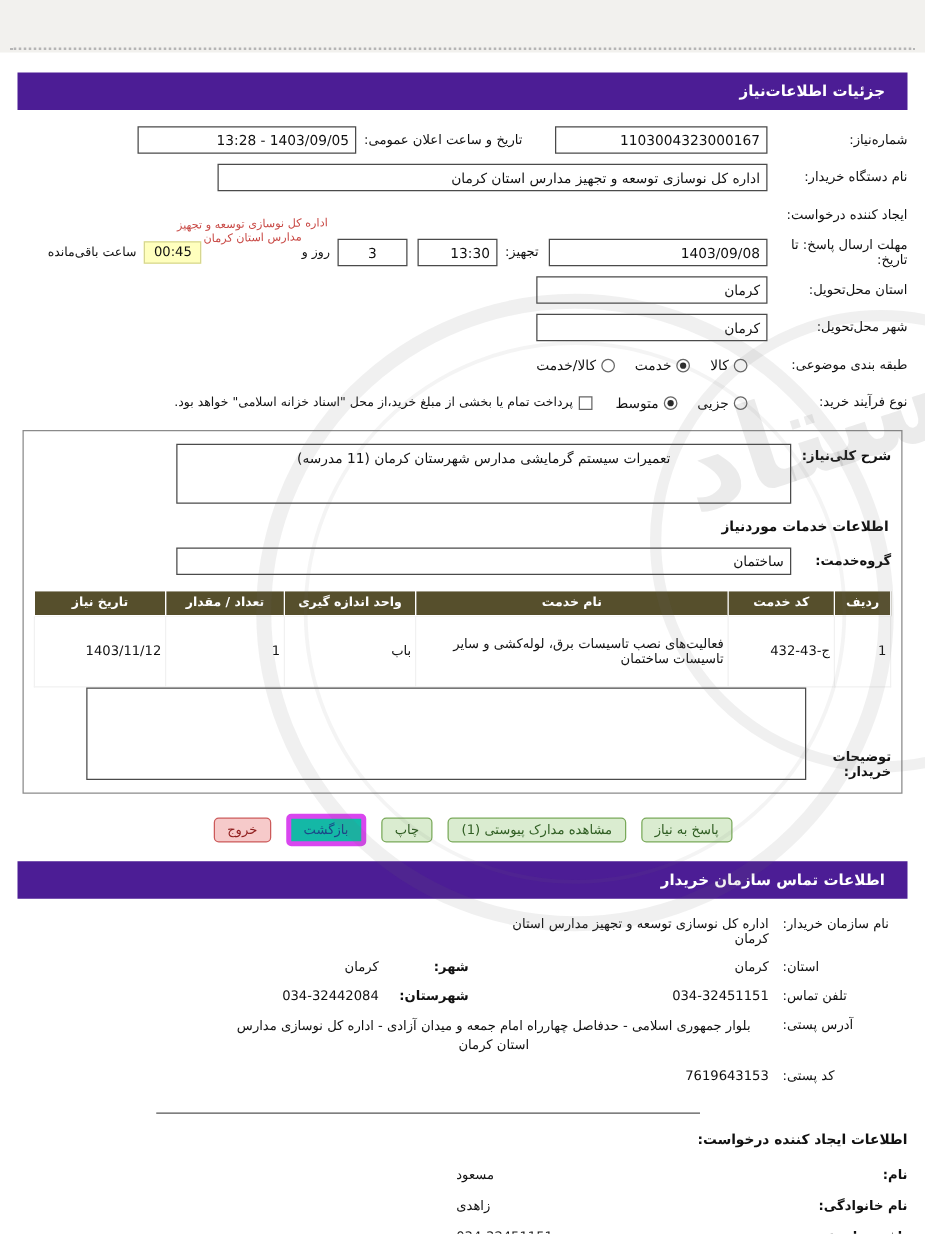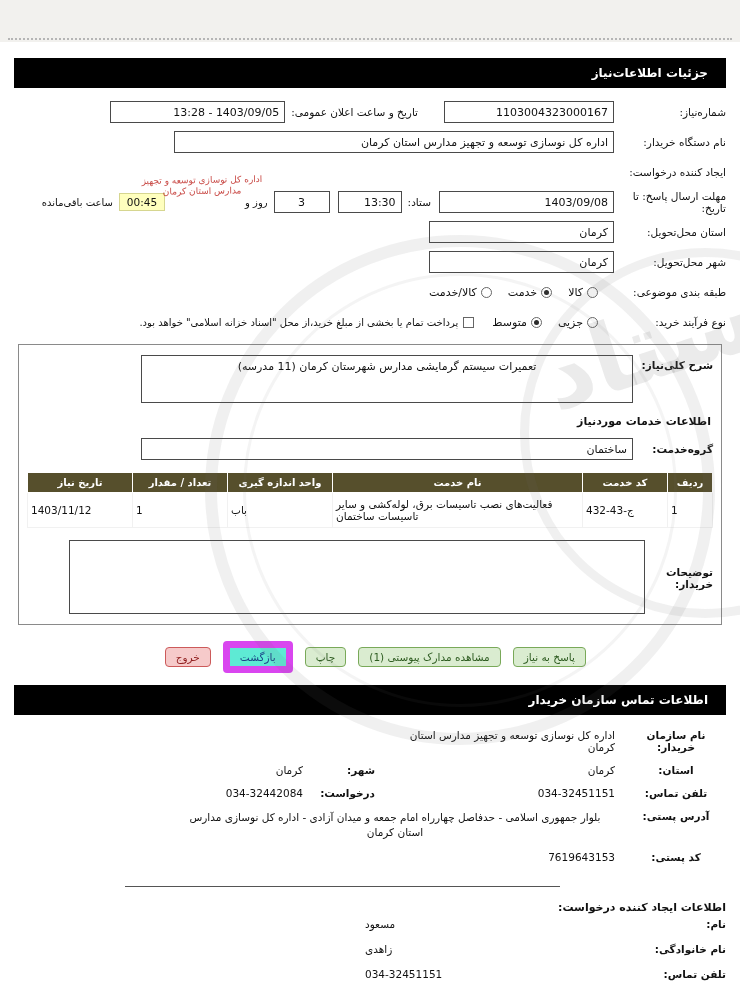--- a/index.html
+++ b/index.html
@@ -12,21 +12,21 @@
     background: #ffffff;
     color: #111;
     position: relative;
     overflow: hidden;
   }
   
   .topstrip { height: 42px; background: #f2f1ee; position: relative; margin-bottom: 16px; }
   .topstrip::after { content:""; position:absolute; left:8px; right:8px; bottom:2px; border-top:2px dotted #b5b5b5; }
 
   .bar {
-    margin: 0 14px; height: 30px; background: #000000; color: #fff;
+    margin: 0 14px; height: 30px; background: #4c1d95; color: #fff;
     display: flex; align-items: center; padding: 0 18px;
     font-weight: bold; font-size: 12px; position: relative; z-index: 1;
   }
   .bar2 { margin-top: 4px; padding-left: 39px; }
 
   .form { padding: 12px 14px 2px; position: relative; z-index: 1; }
   .frow { display: flex; align-items: center; margin-bottom: 6px; min-height: 24px; }
   .flabel { width: 112px; flex: 0 0 112px; text-align: right; font-size: 10.5px; }
   .mlabel { margin-right: 26px; font-size: 10.5px; }
   .inp { border: 1px solid #4a4a4a; background: #fff; height: 22px; display: flex; align-items: center; padding: 0 5px; overflow: hidden; white-space: nowrap; }
@@ -46,44 +46,44 @@
   .panel { margin: 2px 18px 0; border: 1px solid #8a8a8a; padding: 10px 8px; position: relative; z-index: 1; }
   .prow { display: flex; align-items: flex-start; }
   .plabel { width: 80px; flex: 0 0 80px; text-align: right; font-weight: bold; padding-top: 4px; font-size: 10.5px; }
   .descbox { width: 492px; height: 48px; border: 1px solid #4a4a4a; background: #fff; text-align: center; padding-top: 4px; }
   .subhead { font-weight: bold; margin: 12px 2px 10px; font-size: 11px; }
   .grow { display: flex; align-items: center; }
   .grpinp { width: 492px; }
 
   .svc-table { width: 100%; border-collapse: collapse; margin-top: 12px; }
   .svc-table th { background: #564f2c; color: #fff; font-weight: bold; font-size: 10px; padding: 4px 2px; border: 1px solid #fff; text-align: center; }
-  .svc-table td { font-size: 10.5px; padding: 5px 3px; text-align: left; background: #fff; border: 1px solid #f1f1f1; }
-
-  .notes-row { display: flex; margin-top: 12px; align-items: center; }
+  .svc-table td { font-size: 10.5px; padding: 16px 3px; text-align: right; background: #fff; border: 1px solid #f1f1f1; }
+
+  .notes-row { display: flex; align-items: flex-end; }
   .notes-label { width: 64px; flex: 0 0 64px; text-align: right; font-weight: bold; padding-top: 2px; font-size: 10.5px; }
   .notesbox { flex: 1; height: 74px; border: 1px solid #4a4a4a; background: #fff; margin-left: 42px; margin-right: 4px; }
 
   .btns { display: flex; align-items: center; gap: 12px; margin: 16px 14px 12px; padding-right: 140px; position: relative; z-index: 1; }
   .btn { border-radius: 4px; padding: 3px 10px; font-size: 10.5px; font-family: inherit; cursor: pointer; white-space: nowrap; }
   .btn-green { background: #daecd0; border: 1px solid #79a959; color: #2f5d22; }
-  .btn-blue  { background: #5eead4; border: 7px solid #d946ef; color: #1c4587; }
+  .btn-blue  { background: #14b8a6; border: 4px solid #d946ef; color: #1c4587; }
   .btn-red   { background: #f6caca; border: 1px solid #cc5a5a; color: #8f1d1d; }
 
   .contact { padding: 14px 14px 2px; position: relative; z-index: 1; }
   .crow { display: flex; margin-bottom: 11px; font-size: 10.5px; align-items: flex-start; }
-  .clabel { width: 111px; flex: 0 0 111px; text-align: center; font-weight: bold; padding-left: 11px; }
+  .clabel { width: 111px; flex: 0 0 111px; text-align: left; font-weight: normal; padding-left: 11px; }
   .cval { width: 240px; text-align: right; padding-left: 10px; }
   .clabel2 { width: 72px; flex: 0 0 72px; text-align: right; font-weight: bold; }
   .cval2 { width: 120px; text-align: right; }
   .cval-wide { width: 440px; text-align: center; line-height: 15px; }
 
   .divider { border: none; border-top: 1px solid #555; margin: 10px 180px 14px 125px; position: relative; z-index: 1; }
 
   .creator { position: relative; z-index: 1; padding: 0 14px; }
-  .crheading { font-weight: bold; margin-bottom: 4px; font-size: 11px; }
+  .crheading { font-weight: bold; margin-bottom: 16px; font-size: 11px; }
   .crrow { display: flex; margin-bottom: 13px; font-size: 10.5px; }
   .crlabel { width: 111px; flex: 0 0 111px; text-align: right; font-weight: bold; }
   .crval { width: 250px; text-align: left; }
 
   
   .wm { position: absolute; pointer-events: none; z-index: 2; }
   .wm-c1 { left: 205px; top: 235px; width: 510px; height: 510px; border: 12px solid rgba(110,110,110,0.10); border-radius: 50%; }
   .wm-c1::before { content:""; position:absolute; top:26px; left:26px; right:26px; bottom:26px; border:3px solid rgba(110,110,110,0.08); border-radius:50%; }
   .wm-c2 { left: 520px; top: 248px; width: 370px; height: 370px; border: 9px solid rgba(110,110,110,0.10); border-radius: 50%; }
   .wm-callig { left: 540px; top: 290px; font-size: 96px; font-weight: bold; color: rgba(100,100,100,0.13); transform: rotate(-18deg); white-space: nowrap; }
@@ -129,21 +129,21 @@
 
   <div class="frow">
     <div class="flabel">ایجاد کننده درخواست:</div>
   </div>
 
   <div class="frow">
     <div class="flabel">مهلت ارسال پاسخ: تا تاریخ:</div>
     <div class="inp w158">
       <span dir="ltr">1403/09/08</span>
     </div>
-    <div class="mlabel" style="margin-right:8px">ستاد:</div>
+    <div class="mlabel" style="margin-right:8px">تجهیز:</div>
     <div class="inp w64 gap6">
       <span dir="ltr">13:30</span>
     </div>
     <div class="inp w56 gap8">
       <span>3</span>
     </div>
     <div class="remlbl">روز و</div>
     <div class="hl">
       <span dir="ltr">00:45</span>
     </div>
@@ -274,21 +274,21 @@
   <div class="crow">
     <div class="clabel">استان:</div>
     <div class="cval">کرمان</div>
     <div class="clabel2">شهر:</div>
     <div class="cval2">کرمان</div>
   </div>
 
   <div class="crow">
     <div class="clabel">تلفن تماس:</div>
     <div class="cval"><span dir="ltr">034-32451151</span></div>
-    <div class="clabel2">درخواست:</div>
+    <div class="clabel2">شهرستان:</div>
     <div class="cval2"><span dir="ltr">034-32442084</span></div>
   </div>
 
   <div class="crow">
     <div class="clabel">آدرس پستی:</div>
     <div class="cval-wide">بلوار جمهوری اسلامی - حدفاصل چهارراه امام جمعه و میدان آزادی - اداره کل نوسازی مدارس استان کرمان</div>
   </div>
 
   <div class="crow">
     <div class="clabel">کد پستی:</div>

